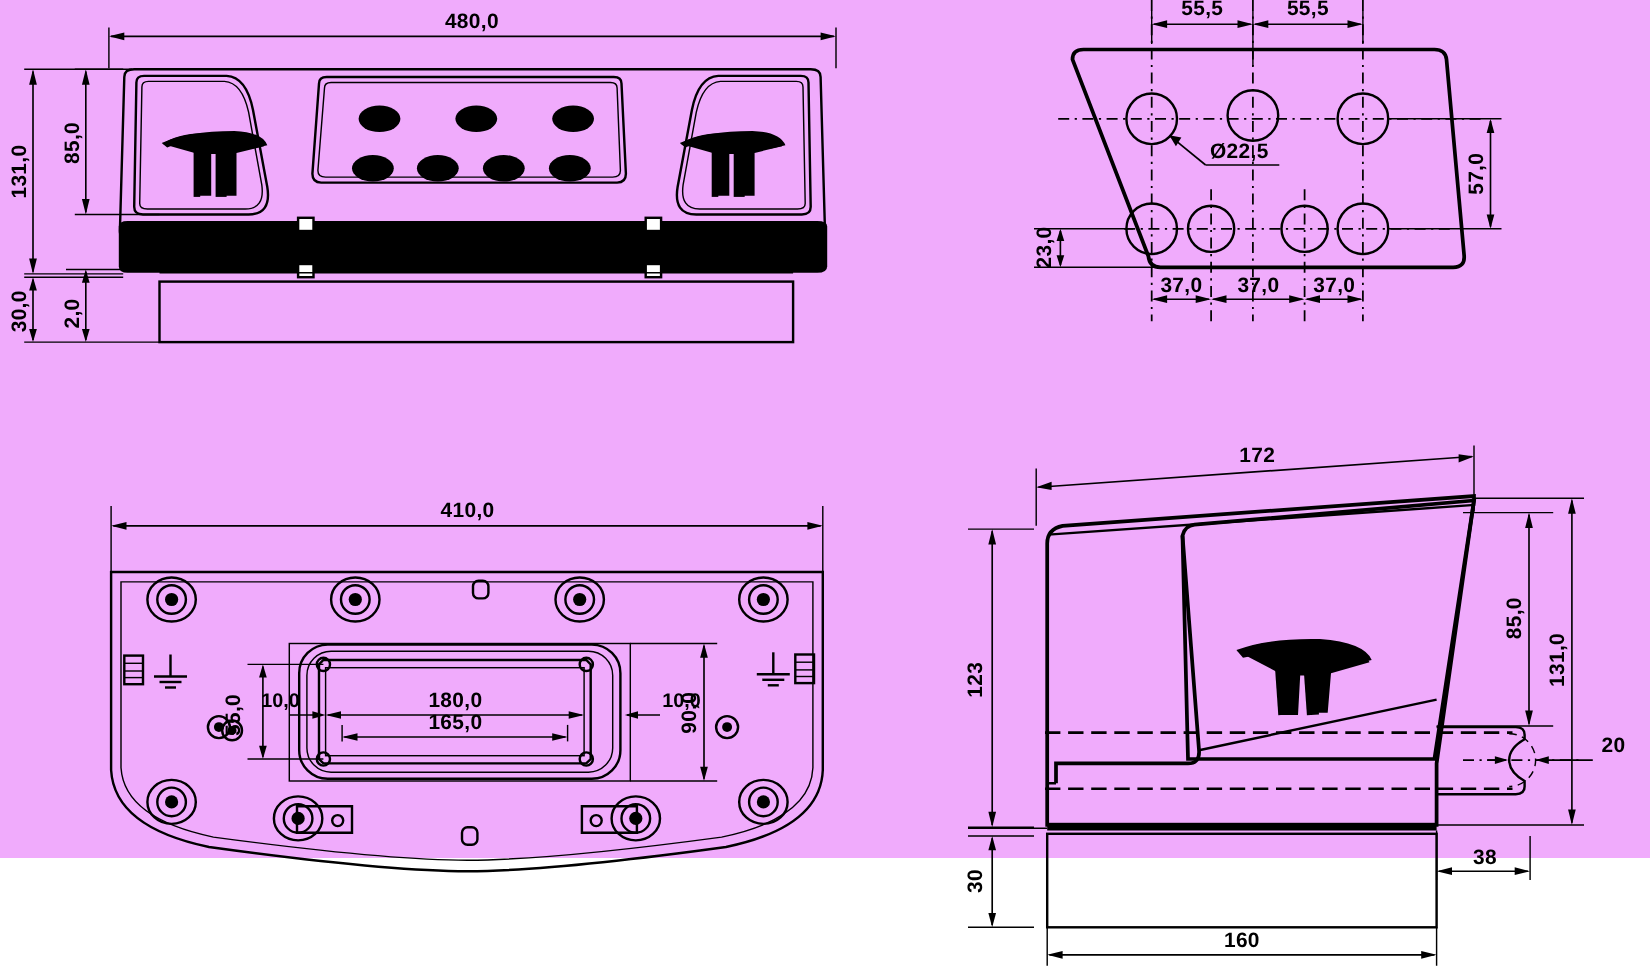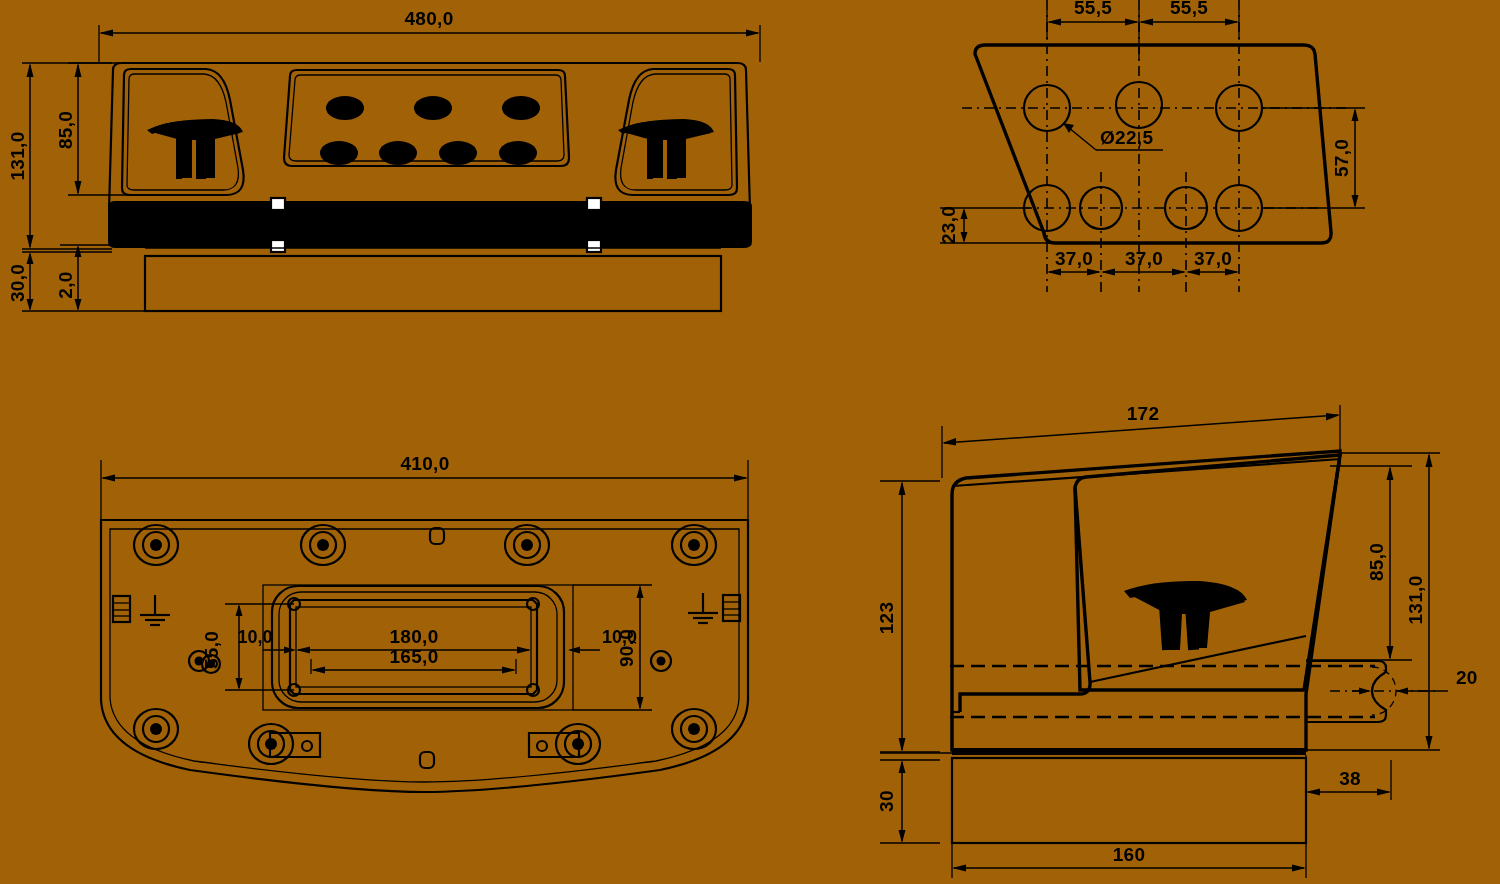--- a/index.html
+++ b/index.html
@@ -2,21 +2,21 @@
 <html><head>
 <meta charset="utf-8">
 <title>Technical Drawing</title>
 <style>
   html,body{margin:0;padding:0;background:#ffffff;}
   body{
     width:1500px;height:884px;overflow:hidden;
     font-family:"Liberation Sans", sans-serif;
     color:#000;
   }
-  #sheet{position:relative;width:1500px;height:884px;background:#a16207;}
+  #sheet{position:relative;width:1500px;height:780px;background:#f0abfc;}
   svg{display:block;}
   text{
     font-family:"Liberation Sans", sans-serif;
     font-weight:bold;
     fill:#000;
   }
   .dim-txt{font-size:19px;letter-spacing:0.3px;}
   .dim-txt-sm{font-size:18px;}
   .thin{stroke:#000;stroke-width:1.3;fill:none;}
   .med{stroke:#000;stroke-width:2.2;fill:none;}

